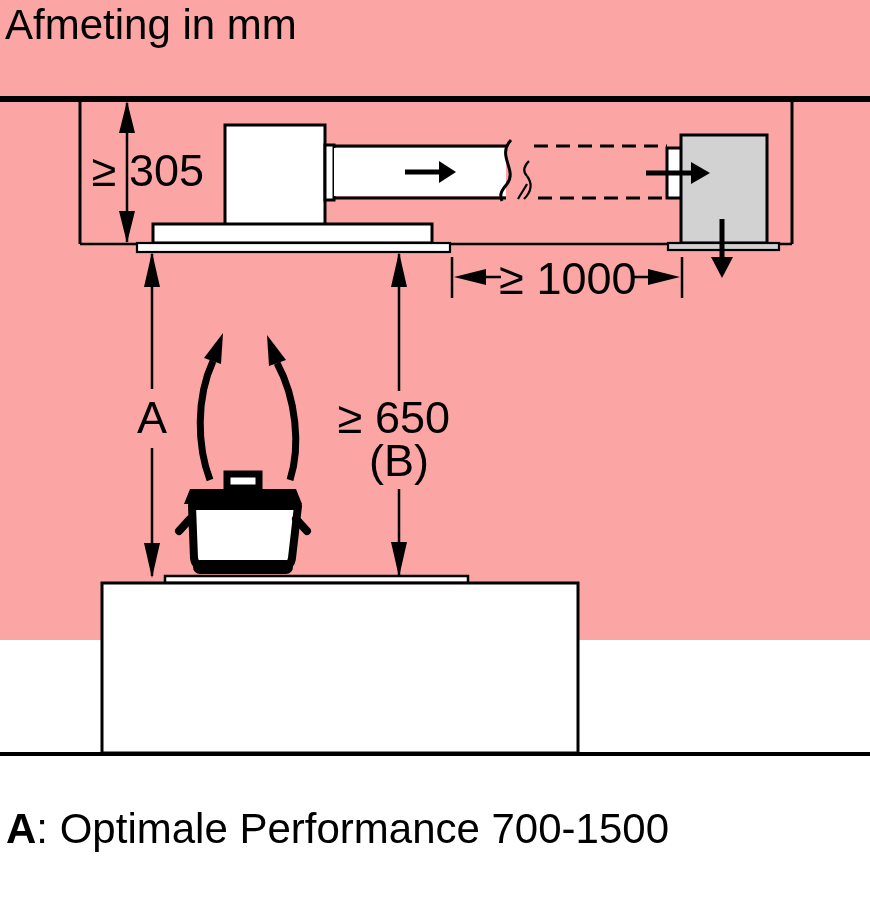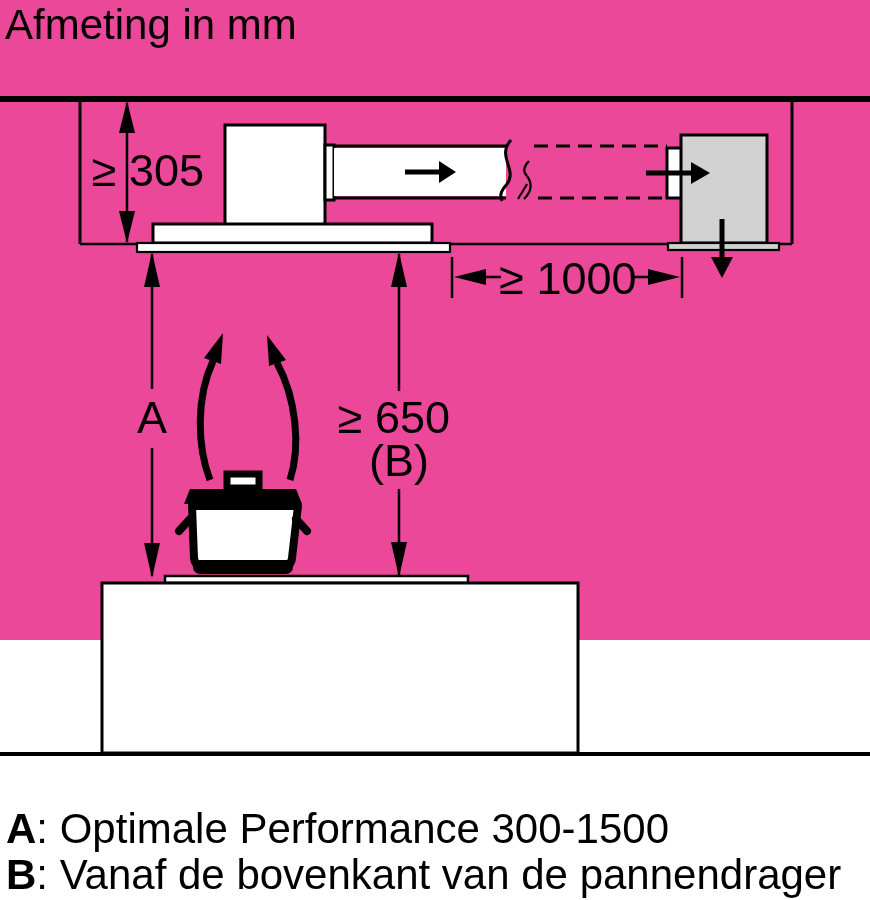--- a/index.html
+++ b/index.html
@@ -8,21 +8,21 @@
     background: #ffffff;
     width: 870px;
     height: 900px;
     overflow: hidden;
     font-family: "Liberation Sans", sans-serif;
   }
   .page {
     position: relative;
     width: 870px;
     height: 640px;
-    background: #ec4899;
+    background: #fca5a5;
   }
   .title {
     position: absolute;
     left: 5px;
     top: 2px;
     font-size: 42px;
     line-height: 45px;
     color: #000;
     white-space: nowrap;
   }
@@ -157,20 +157,17 @@
       <path d="M296,519 L307,531" stroke="#000" stroke-width="8" stroke-linecap="round"></path>
     </g>
 
     <rect x="165" y="576" width="303" height="7" fill="#fff" stroke="#000" stroke-width="2.5"></rect>
     <rect x="102" y="583" width="476" height="170" fill="#fff" stroke="#000" stroke-width="3"></rect>
     <rect x="0" y="752" width="870" height="4" fill="#000"></rect>
   </svg>
 
   <div class="legend">
     <div class="legend-row">
-      <span class="k">A</span><span>: Optimale Performance 300-1500</span>
-    </div>
-    <div class="legend-row">
-      <span class="k">B</span><span>: Vanaf de bovenkant van de pannendrager</span>
+      <span class="k">A</span><span>: Optimale Performance 700-1500</span>
     </div>
   </div>
 
 </div>
 
 </body></html>

